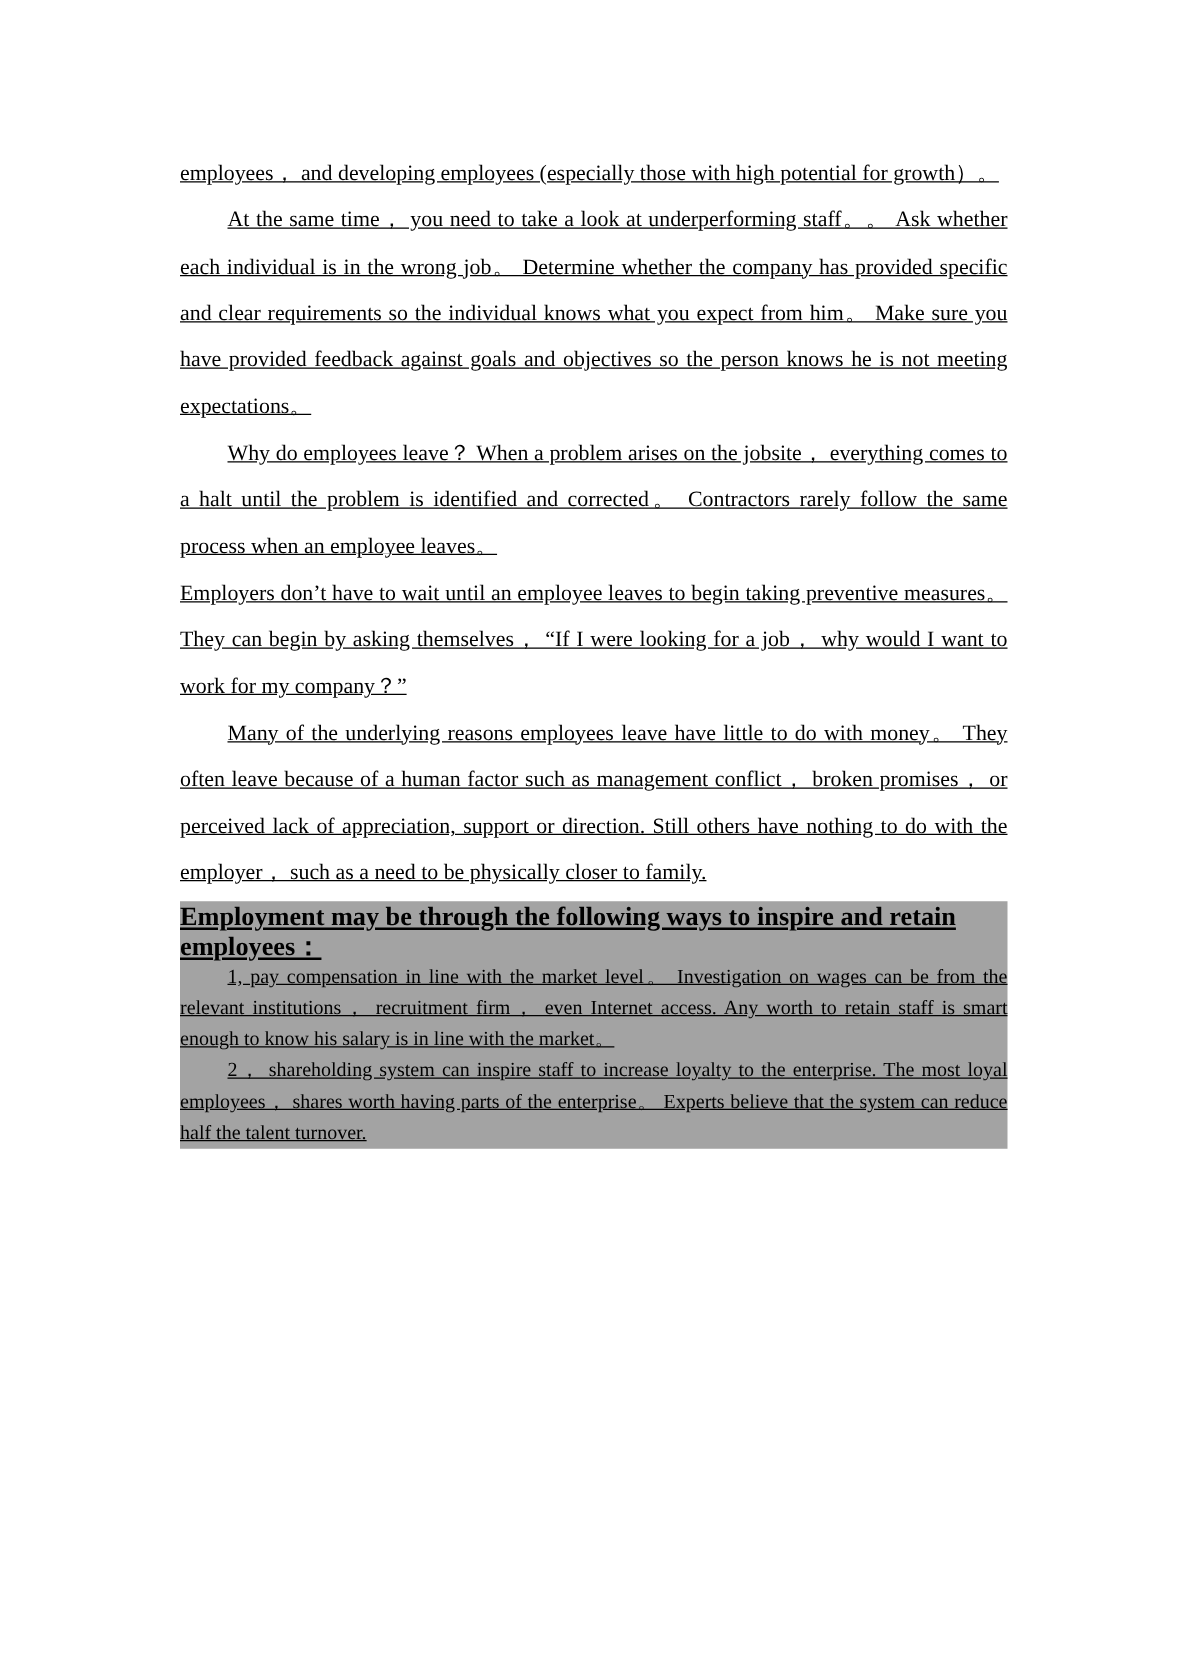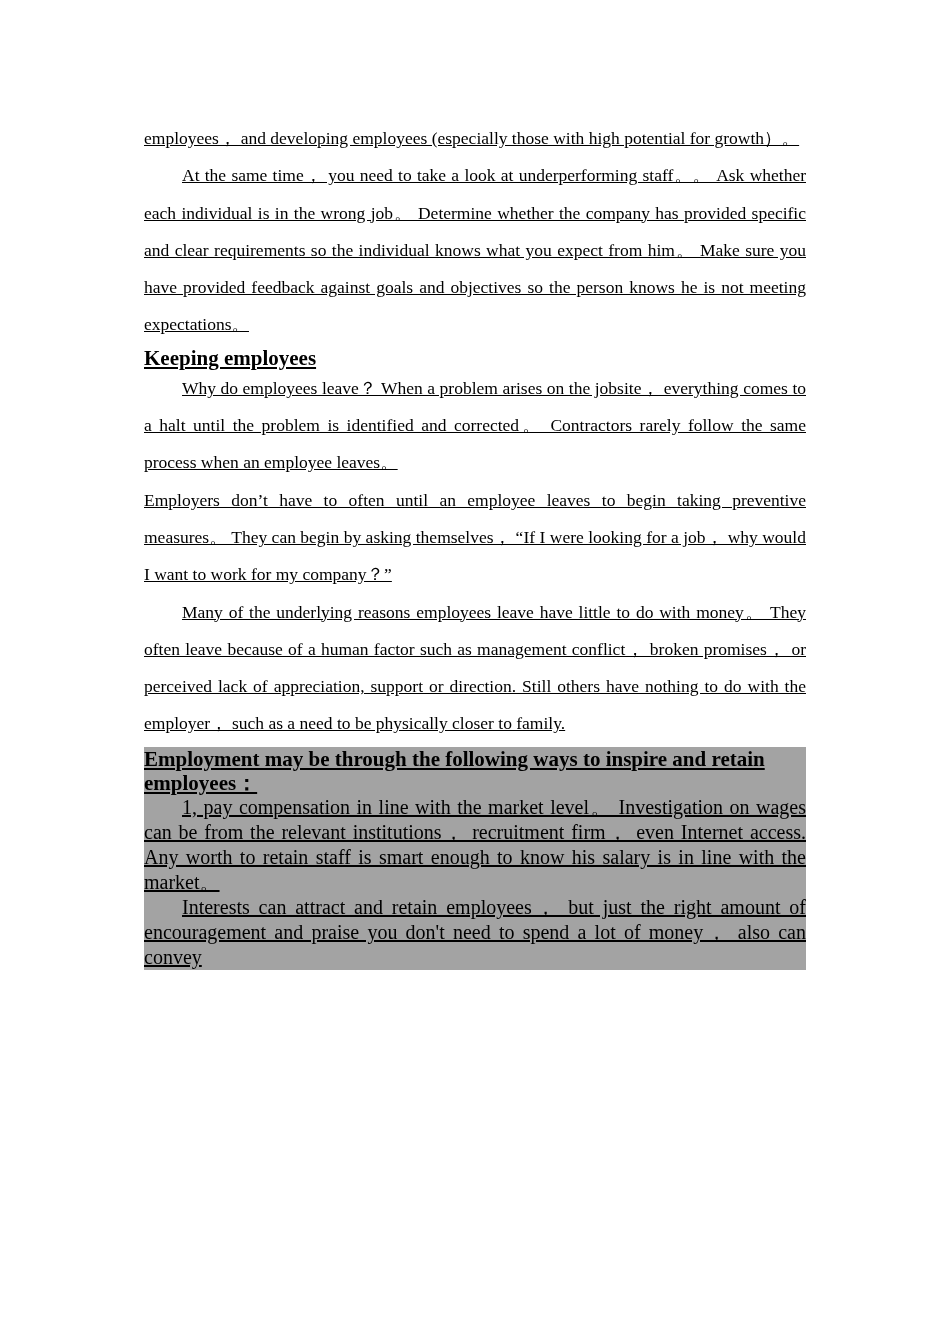--- a/index.html
+++ b/index.html
@@ -32,47 +32,46 @@
     .h2 {
       font-size: 21px;
       font-weight: bold;
       line-height: 24px;
       margin: 0;
     }
     .shaded {
       background: #a3a3a3;
     }
     .p-tight {
-      font-size: 20px;
+      font-size: 16px;
       line-height: 25px;
       text-align: justify;
       margin: 0;
     }
   </style>
 </head>
 <body>
 
 <div class="page">
 
   <p class="p-wide">employees，  and developing employees (especially those with high potential for growth）。</p>
 
   <p class="p-wide indent">At the same time，  you need to take a look at underperforming staff。。 Ask whether each individual is in the wrong job。 Determine whether the company has provided specific and clear requirements so the individual knows what you expect from him。 Make sure you have provided feedback against goals and objectives so the person knows he is not meeting expectations。</p>
 
-  <h2 class="h2" style="margin-top:2px;">Keeping employees</h2>
 
 
   <p class="p-wide indent">Why do employees leave？  When a problem arises on the jobsite，  everything comes to a halt until the problem is identified and corrected。  Contractors rarely follow the same process when an employee leaves。</p>
 
-  <p class="p-wide">Employers don’t have to often until an employee leaves to begin taking preventive measures。 They can begin by asking themselves，  “If I were looking for a job， why would I want to work for my company？”</p>
+  <p class="p-wide">Employers don’t have to wait until an employee leaves to begin taking preventive measures。 They can begin by asking themselves，  “If I were looking for a job， why would I want to work for my company？”</p>
 
   <p class="p-wide indent">Many of the underlying reasons employees leave have little to do with money。 They often leave because of a human factor such as management conflict，  broken promises，  or perceived lack of appreciation, support or direction. Still others have nothing to do with the employer， such as a need to be physically closer to family.</p>
 
   <div class="shaded" style="margin-top:4px;">
     <h2 class="h2">Employment may be through the following ways to inspire and retain employees：</h2>
 
     <p class="p-tight indent">1, pay compensation in line with the market level。 Investigation on wages can be from the relevant institutions，  recruitment firm，  even Internet access. Any worth to retain staff is smart enough to know his salary is in line with the market。</p>
 
+    <p class="p-tight indent">2，  shareholding system can inspire staff to increase loyalty to the enterprise. The most loyal employees，  shares worth having parts of the enterprise。 Experts believe that the system can reduce half the talent turnover.</p>
 
 
-    <p class="p-tight indent">Interests can attract and retain employees，  but just the right amount of encouragement and praise you don't need to spend a lot of money，  also can convey</p>
   </div>
 
 </div>
 
 </body></html>

